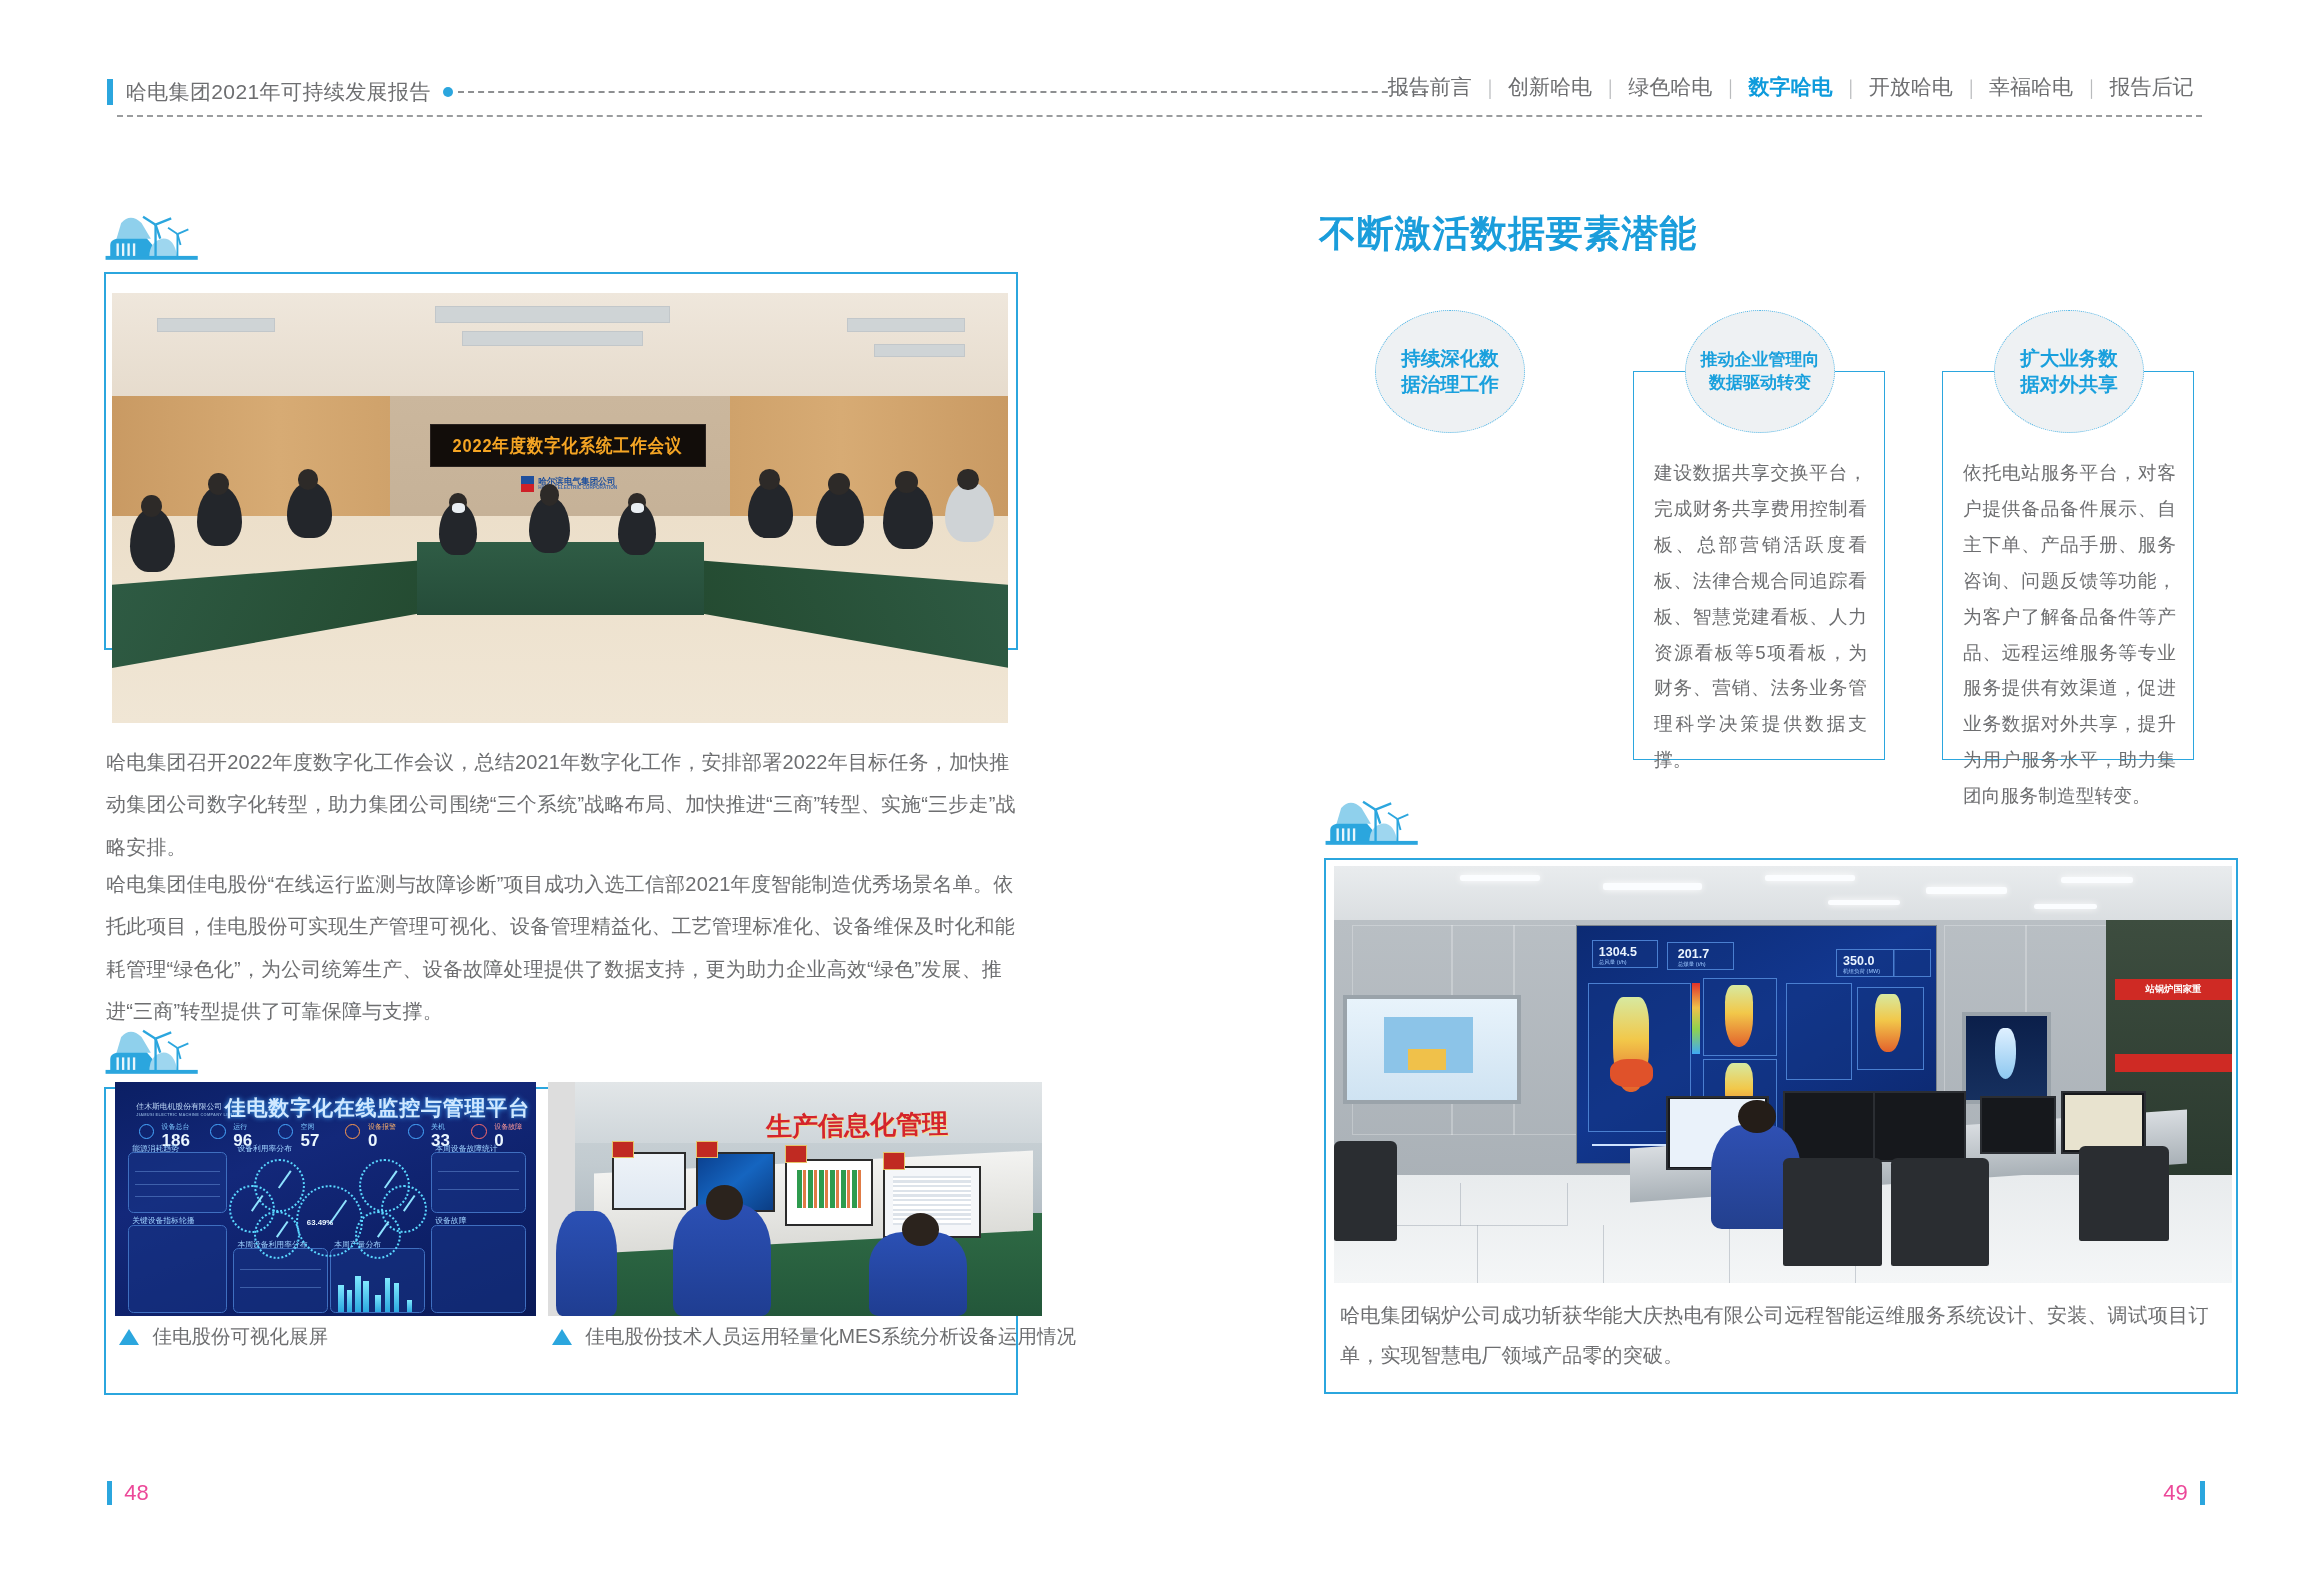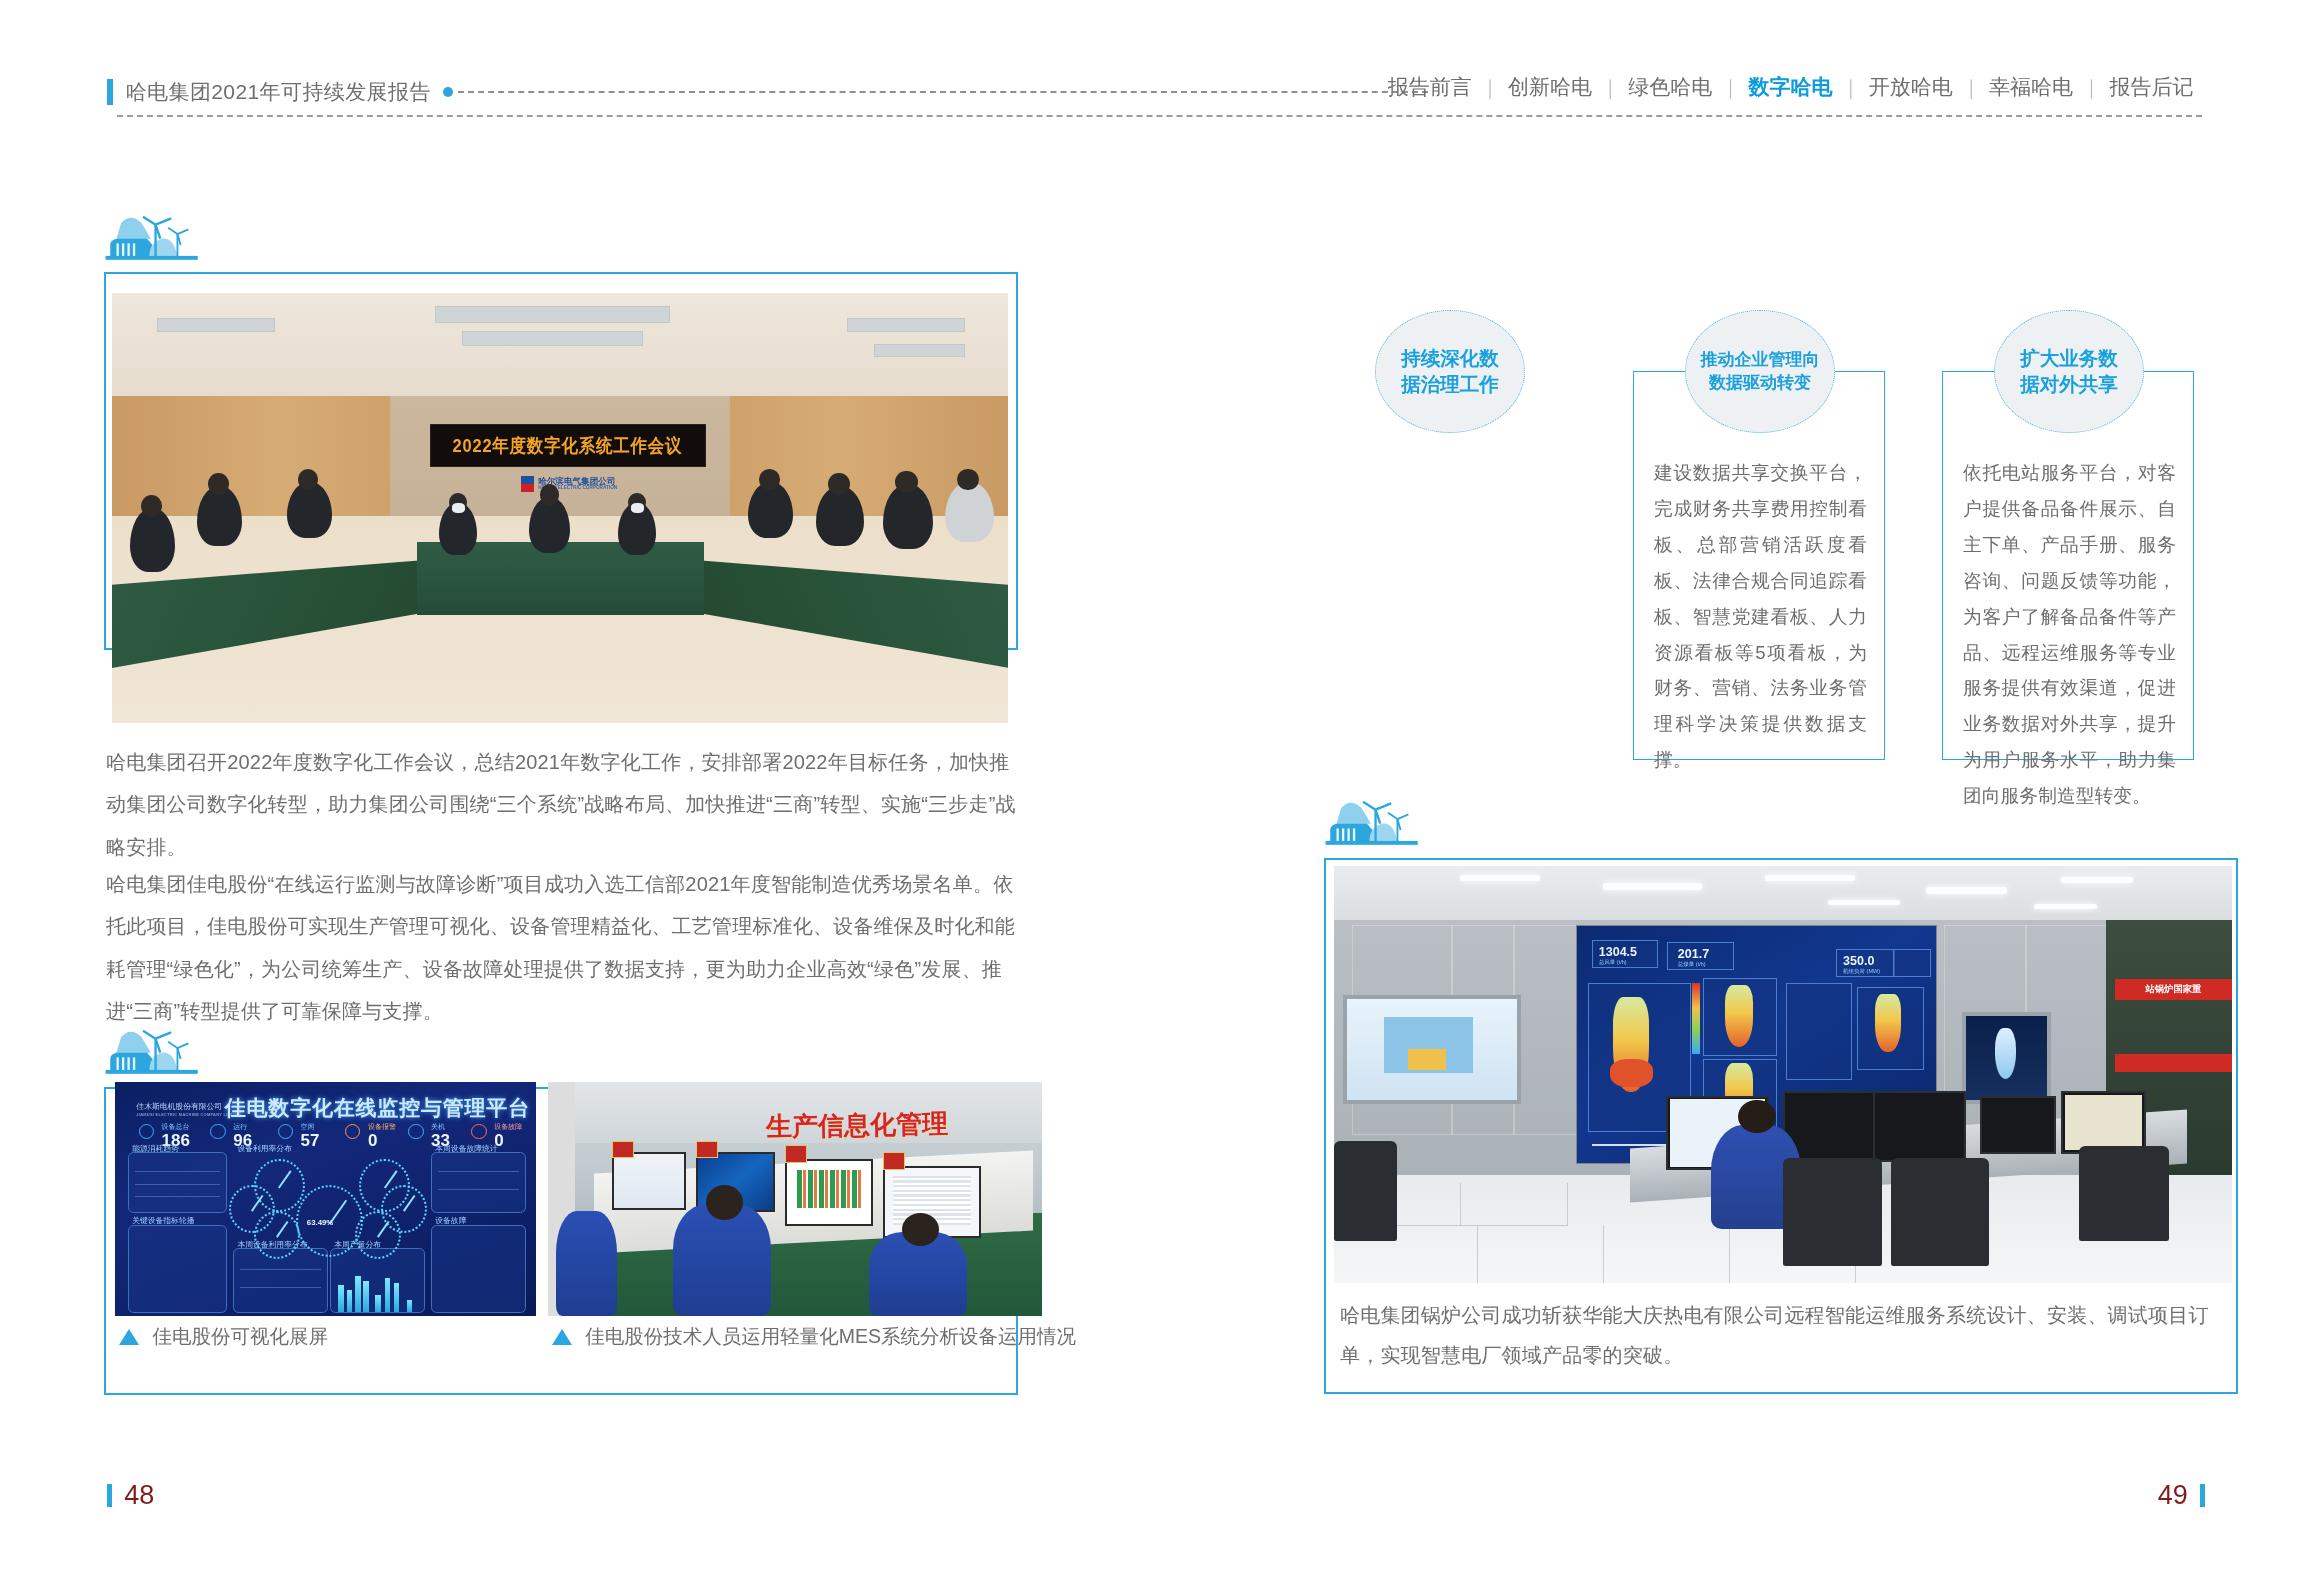--- a/index.html
+++ b/index.html
@@ -16,21 +16,21 @@
   .hdr-nav{position:absolute;right:117px;top:73px;display:flex;align-items:center;font-size:21px;color:#6d6e70;white-space:nowrap;}
   .hdr-nav .nv{padding:0 8.6px;}
   .hdr-nav .nv.active{color:#0e9bdc;font-weight:bold;}
   .hdr-nav .sep{color:#b9bbbd;font-size:19.5px;}
   .hdr-rule{position:absolute;left:117px;right:117px;top:115px;height:0;border-top:2.3px dashed #9a9c9e;}
 
   
   .ft-left{position:absolute;left:107px;top:1480px;display:flex;align-items:center;}
   .ft-right{position:absolute;right:114px;top:1480px;display:flex;align-items:center;}
   .ft-bar{width:4.7px;height:23.4px;background:#2ba6de;}
-  .ft-num{font-size:27px;color:#7f1d1d;margin:0 12.5px;}
+  .ft-num{font-size:22px;color:#ec4899;margin:0 12.5px;}
 
   
   .deco{position:absolute;width:100px;height:61px;}
 
   
   .photo-frame{position:absolute;border:2.3px solid #2ba6de;box-sizing:border-box;}
   .photo{position:absolute;overflow:hidden;background:#ddd;}
 
   
   .mtg{position:relative;width:100%;height:100%;background:linear-gradient(#efe6da 0%,#f3ece2 22%,#e7dccd 40%,#e9ddcb 100%);}
@@ -373,20 +373,21 @@
     <div class="img-cap" style="left:13.2px;top:234px;">
       <span class="tri"></span>
       <span>佳电股份可视化展屏</span>
     </div>
     <div class="img-cap" style="left:446px;top:234px;">
       <span class="tri"></span>
       <span>佳电股份技术人员运用轻量化MES系统分析设备运用情况</span>
     </div>
   </div>
 
+  <div class="rtitle">不断激活数据要素潜能</div>
 
   <div class="icircle" style="left:1375px;">
     <span>持续深化数</span>
     <span>据治理工作</span>
   </div>
 
   <div class="ibox" style="left:1633px;">
     <div class="body">建设数据共享交换平台，完成财务共享费用控制看板、总部营销活跃度看板、法律合规合同追踪看板、智慧党建看板、人力资源看板等5项看板，为财务、营销、法务业务管理科学决策提供数据支撑。</div>
   </div>
   <div class="icircle" style="left:1685px;">

